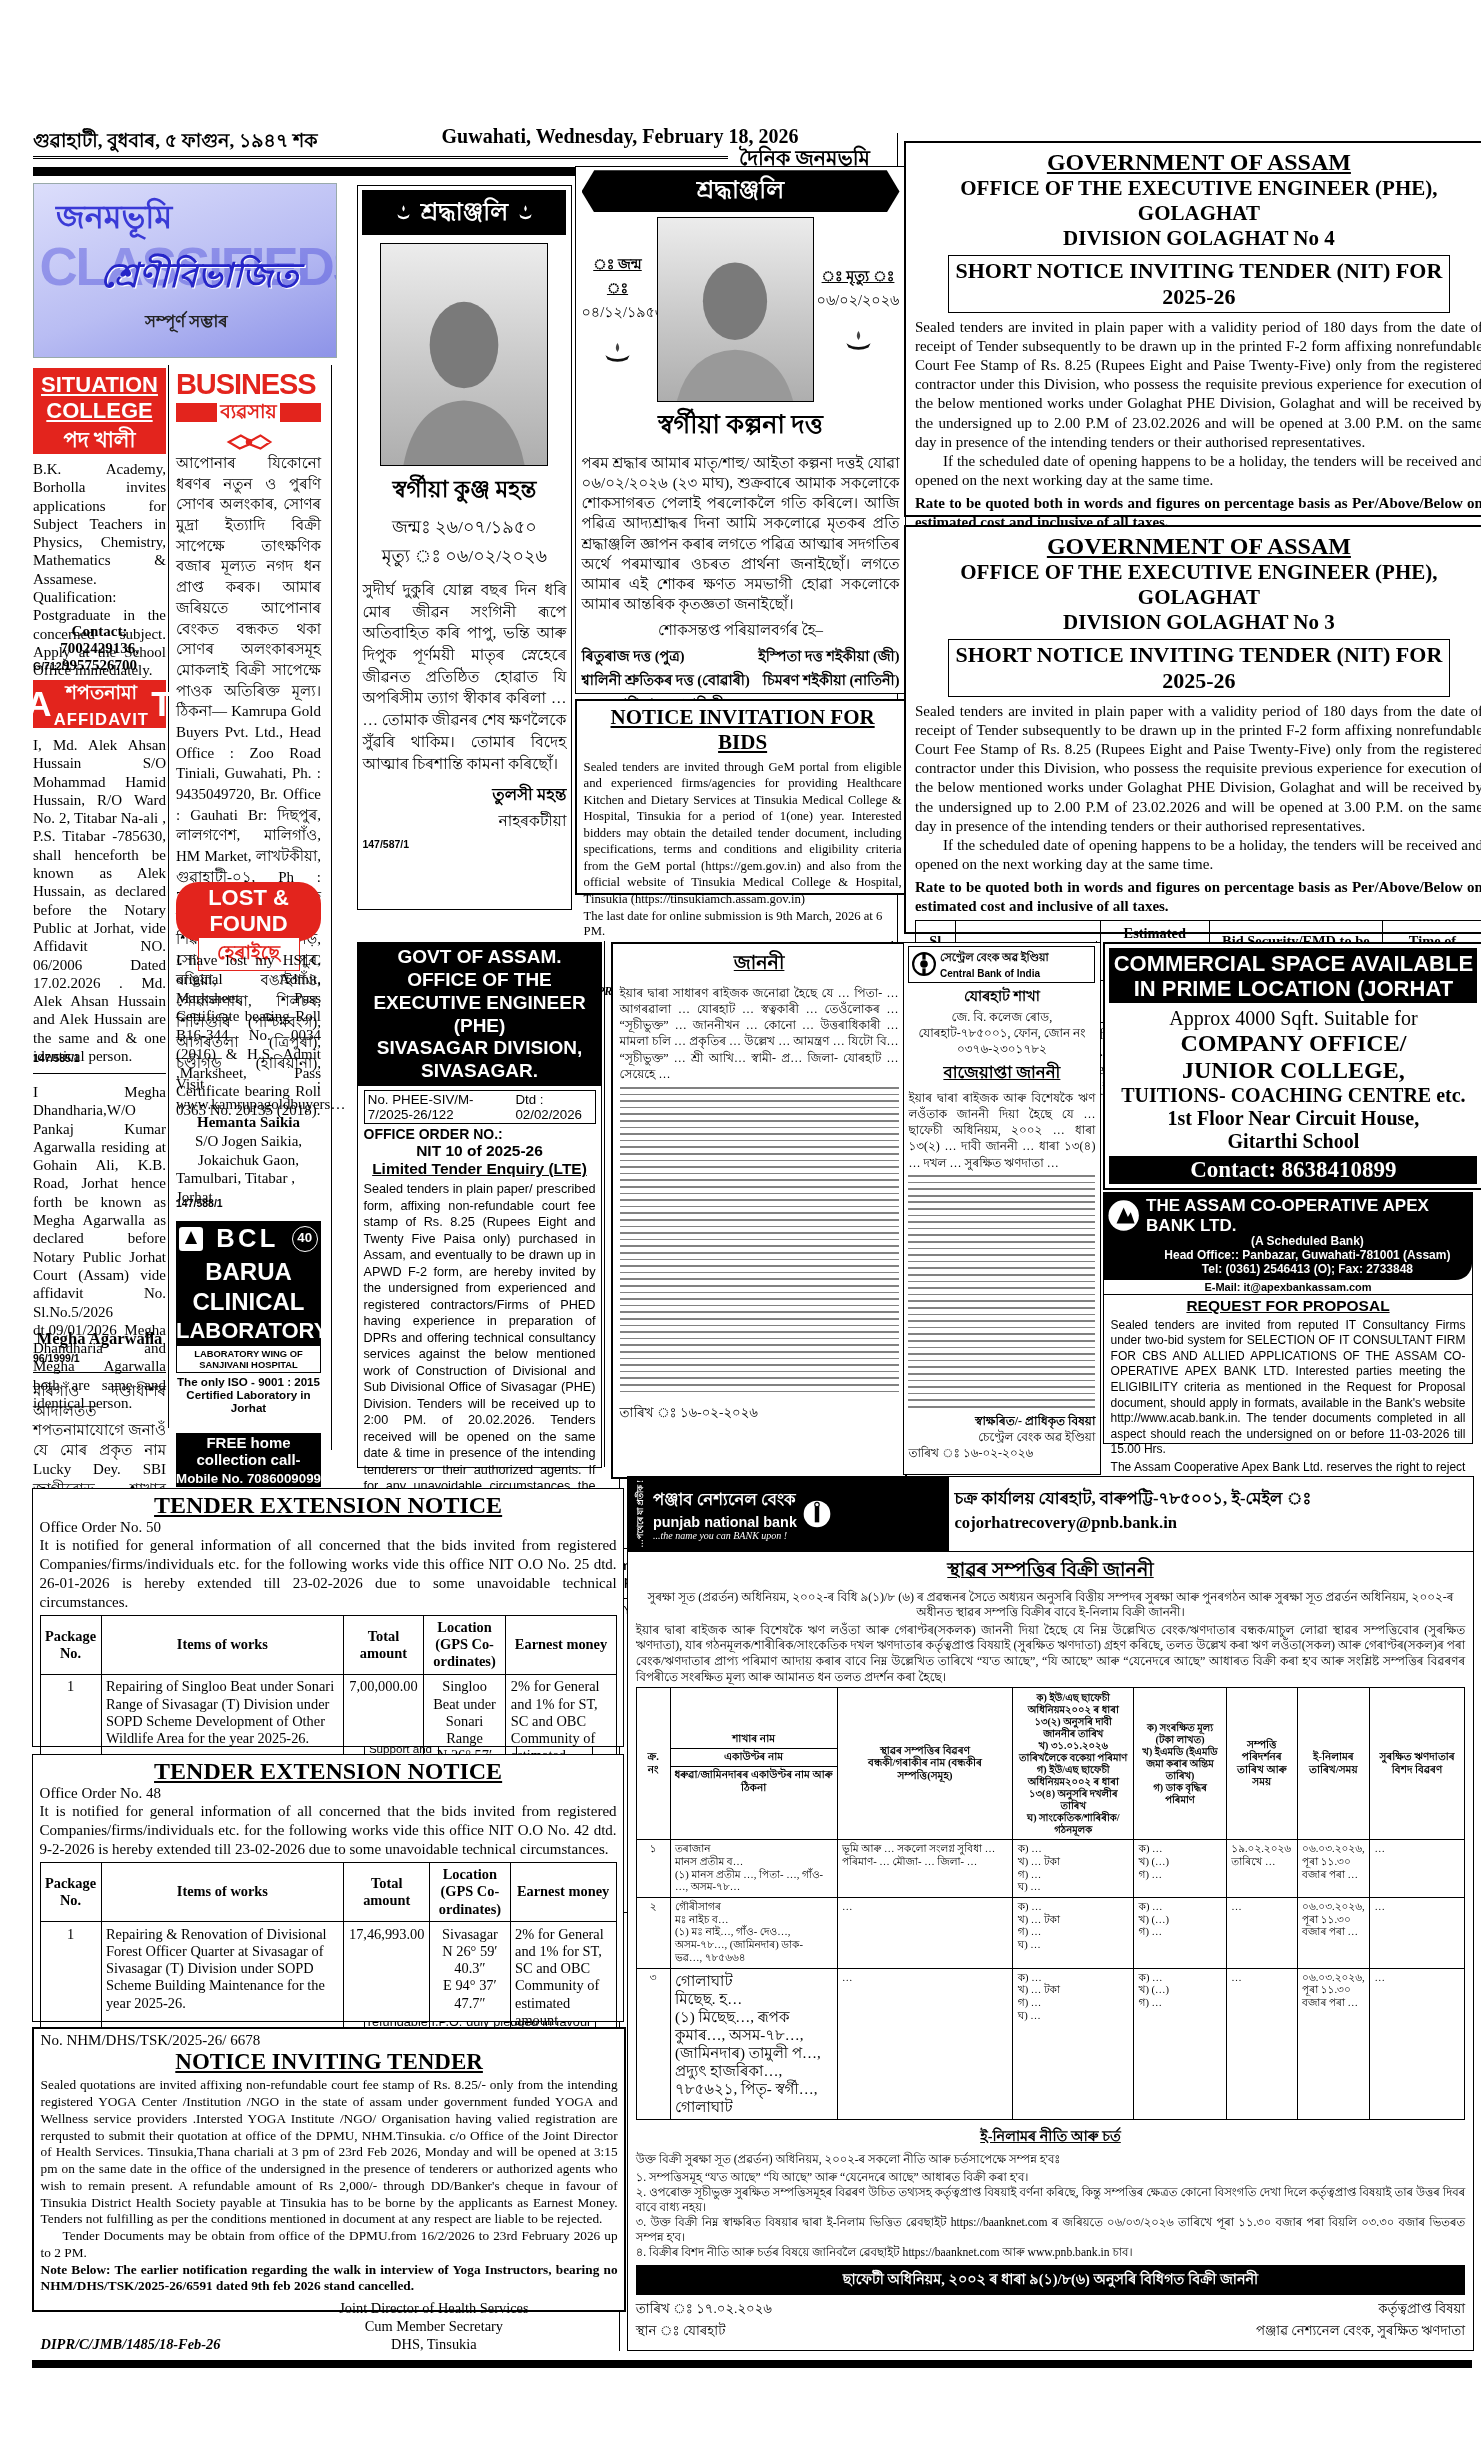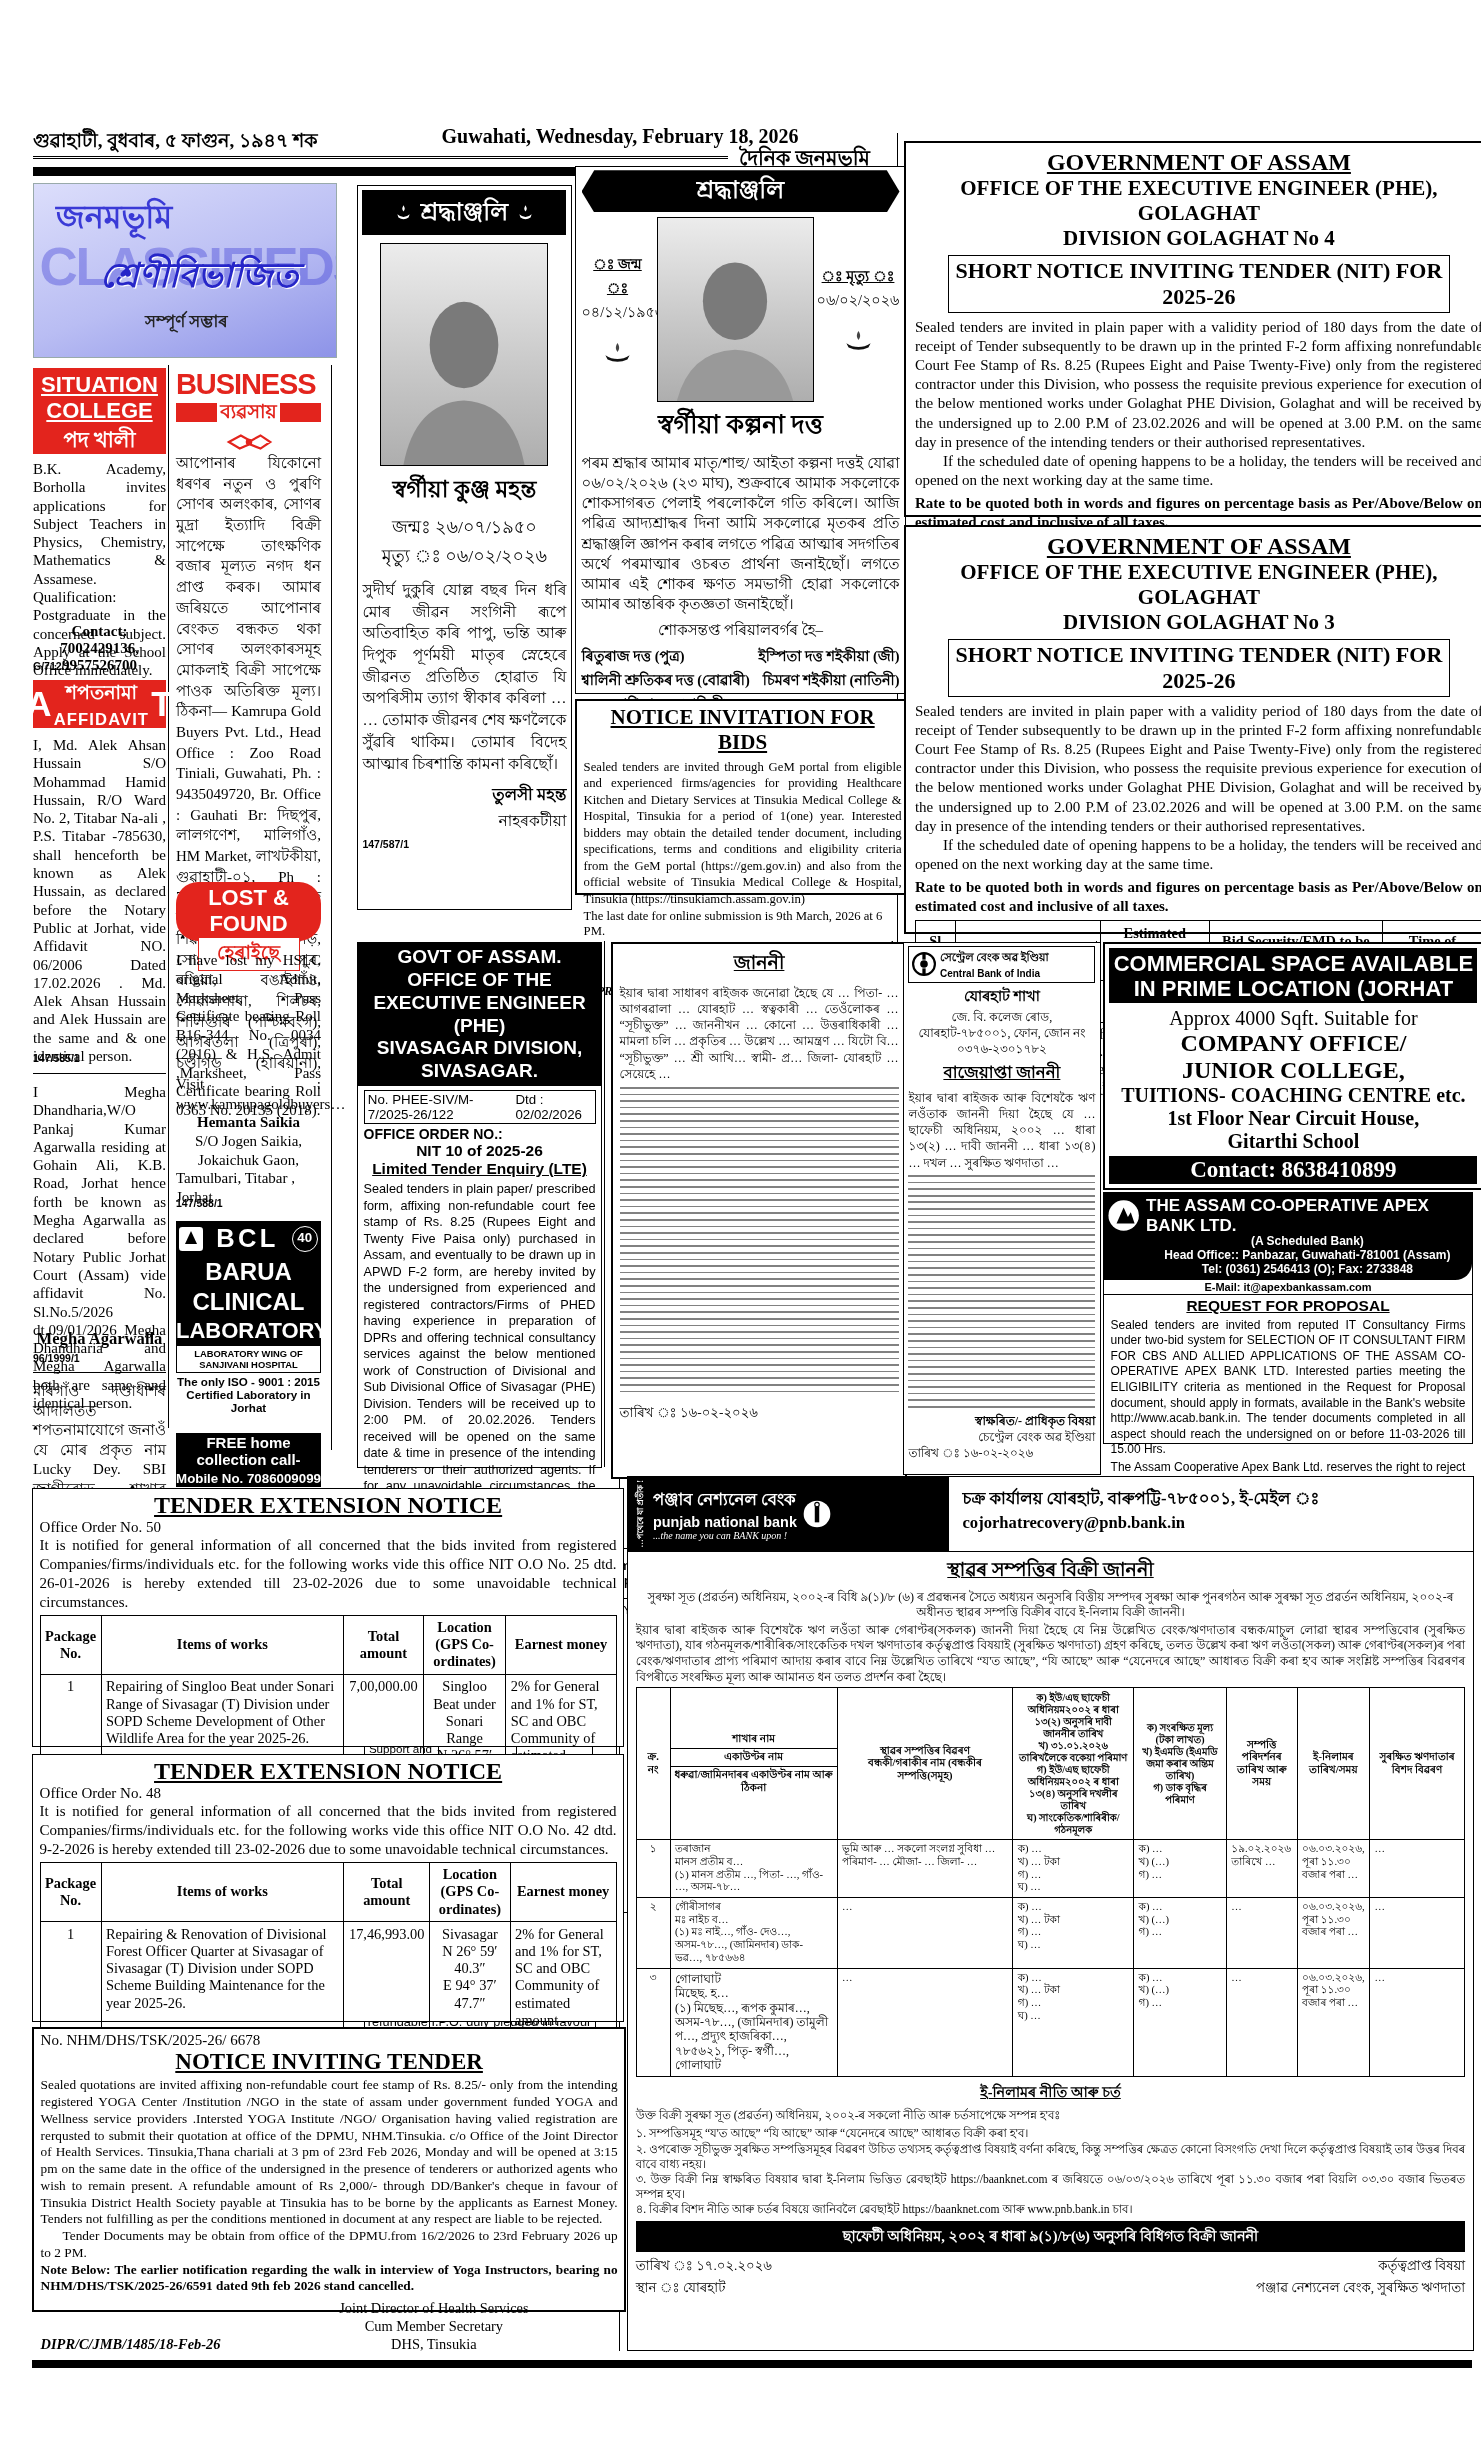--- a/index.html
+++ b/index.html
@@ -489,21 +489,21 @@
           <span class="b" style="font-size:16.6px;display:block;">পঞ্জাব নেশ্যনেল বেংক</span>
           <span class="b sans" style="font-size:14.4px;display:block;">punjab national bank</span>
           <span class="i" style="font-size:10px;display:block;">...the name you can BANK upon !</span>
         </span>
         <svg width="30" height="30" viewBox="0 0 54 54">
           <circle cx="27" cy="27" r="24" fill="#fff"></circle>
             <rect x="23" y="12" width="8" height="30" fill="#000"></rect>
             <circle cx="27" cy="10" r="4" fill="#fff" stroke="#000" stroke-width="2"></circle>
         </svg>
       </div>
-      <div class="b" style="font-size:16.6px;padding:8.9px 5.5px;flex:1;margin-left:8px;">চক্ৰ কাৰ্যালয় যোৰহাট, বাৰুপট্টি-৭৮৫০০১, ই-মেইল ঃ cojorhatrecovery@pnb.bank.in</div>
+      <div class="b" style="font-size:16.6px;padding:8.9px 5.5px;flex:1;">চক্ৰ কাৰ্যালয় যোৰহাট, বাৰুপট্টি-৭৮৫০০১, ই-মেইল ঃ cojorhatrecovery@pnb.bank.in</div>
     </div>
     <div style="padding:3.3px 7.8px;">
       <div class="b u ctr" style="font-size:19px;">স্থাৱৰ সম্পত্তিৰ বিক্ৰী জাননী</div>
       <div class="ctr" style="font-size:12px;line-height:1.3;margin-top:2.2px;">সুৰক্ষা সূত (প্ৰৱৰ্তন) অধিনিয়ম, ২০০২-ৰ বিধি ৯(১)/৮ (৬) ৰ প্ৰৱন্ধনৰ সৈতে অধ্যয়ন অনুসৰি বিত্তীয় সম্পদৰ সুৰক্ষা আৰু পুনৰগঠন আৰু সুৰক্ষা সূত প্ৰৱৰ্তন অধিনিয়ম, ২০০২-ৰ অধীনত স্থাৱৰ সম্পত্তি বিক্ৰীৰ বাবে ই-নিলাম বিক্ৰী জাননী।</div>
       <div class="jus" style="font-size:12px;line-height:1.3;margin-top:2.2px;">ইয়াৰ দ্বাৰা ৰাইজক আৰু বিশেষকৈ ঋণ লওঁতা আৰু গেৰাণ্টৰ(সকলক) জাননী দিয়া হৈছে যে নিম্ন উল্লেখিত বেংক/ঋণদাতাৰ বন্ধক/মাচুল লোৱা স্থাৱৰ সম্পত্তিবোৰ (সুৰক্ষিত ঋণদাতা), যাৰ গঠনমূলক/শাৰীৰিক/সাংকেতিক দখল ঋণদাতাৰ কৰ্তৃত্বপ্ৰাপ্ত বিষয়াই (সুৰক্ষিত ঋণদাতা) গ্ৰহণ কৰিছে, তলত উল্লেখ কৰা ঋণ লওঁতা(সকল) আৰু গেৰাণ্টৰ(সকল)ৰ পৰা বেংক/ঋণদাতাৰ প্ৰাপ্য পৰিমাণ আদায় কৰাৰ বাবে নিম্ন উল্লেখিত তাৰিখে “য'ত আছে”, “যি আছে” আৰু “যেনেদৰে আছে” আধাৰত বিক্ৰী কৰা হ'ব আৰু সংশ্লিষ্ট সম্পত্তিৰ বিৱৰণৰ বিপৰীতে সংৰক্ষিত মূল্য আৰু আমানত ধন তলত প্ৰদৰ্শন কৰা হৈছে।</div>
       <table style="margin-top:2.2px;">
         <tbody>
             <tr>
           <th style="width:24px;font-size:10.5px;">ক্ৰ. নং</th>
           <th style="width:166px;font-size:10.5px;padding:0;">
@@ -553,21 +553,21 @@
 ঘ) …</td>
           <td class="pre" style="font-size:10.5px;">ক) …
 খ) (…)
 গ) …</td>
           <td style="font-size:10.5px;">…</td>
           <td style="font-size:10.5px;">০৬.০৩.২০২৬, পূৰা ১১.৩০ বজাৰ পৰা …</td>
           <td style="font-size:10.5px;">…</td>
         </tr>
         <tr>
           <td class="ctr" style="font-size:10.5px;">৩</td>
-          <td class="pre" style="font-size:12px;">গোলাঘাট
+          <td class="pre" style="font-size:15px;">গোলাঘাট
 মিছেছ. হ…
 (১) মিছেছ…, ৰূপক কুমাৰ…, অসম-৭৮…, (জামিনদাৰ) তামুলী প…, প্ৰদ্যুৎ হাজৰিকা…, ৭৮৫৬২১, পিতৃ- স্বৰ্গী…, গোলাঘাট</td>
           <td class="pre" style="font-size:10.5px;">…</td>
           <td class="pre" style="font-size:10.5px;">ক) …
 খ) … টকা
 গ) …
 ঘ) …</td>
           <td class="pre" style="font-size:10.5px;">ক) …
 খ) (…)
 গ) …</td>

